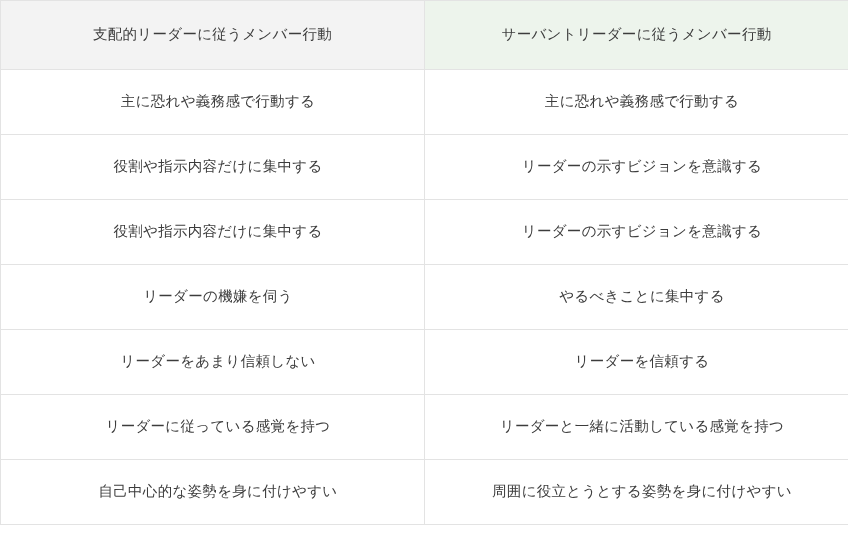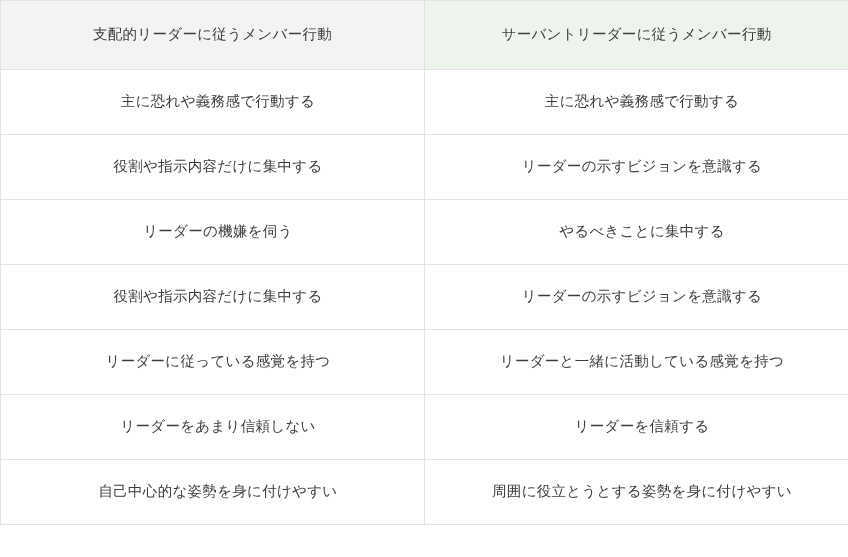--- a/index.html
+++ b/index.html
@@ -78,34 +78,34 @@
     <tbody>
       <tr>
         <td>主に恐れや義務感で行動する</td>
         <td>主に恐れや義務感で行動する</td>
       </tr>
       <tr>
         <td>役割や指示内容だけに集中する</td>
         <td>リーダーの示すビジョンを意識する</td>
       </tr>
       <tr>
+        <td>役割や指示内容だけに集中する</td>
+        <td>リーダーの示すビジョンを意識する</td>
+      </tr>
+      <tr>
         <td>リーダーの機嫌を伺う</td>
         <td>やるべきことに集中する</td>
       </tr>
       <tr>
-        <td>役割や指示内容だけに集中する</td>
-        <td>リーダーの示すビジョンを意識する</td>
+        <td>リーダーをあまり信頼しない</td>
+        <td>リーダーを信頼する</td>
       </tr>
       <tr>
         <td>リーダーに従っている感覚を持つ</td>
         <td>リーダーと一緒に活動している感覚を持つ</td>
-      </tr>
-      <tr>
-        <td>リーダーをあまり信頼しない</td>
-        <td>リーダーを信頼する</td>
       </tr>
       <tr>
         <td>自己中心的な姿勢を身に付けやすい</td>
         <td>周囲に役立とうとする姿勢を身に付けやすい</td>
       </tr>
     </tbody>
   </table>
 </div>
 
 </body></html>

